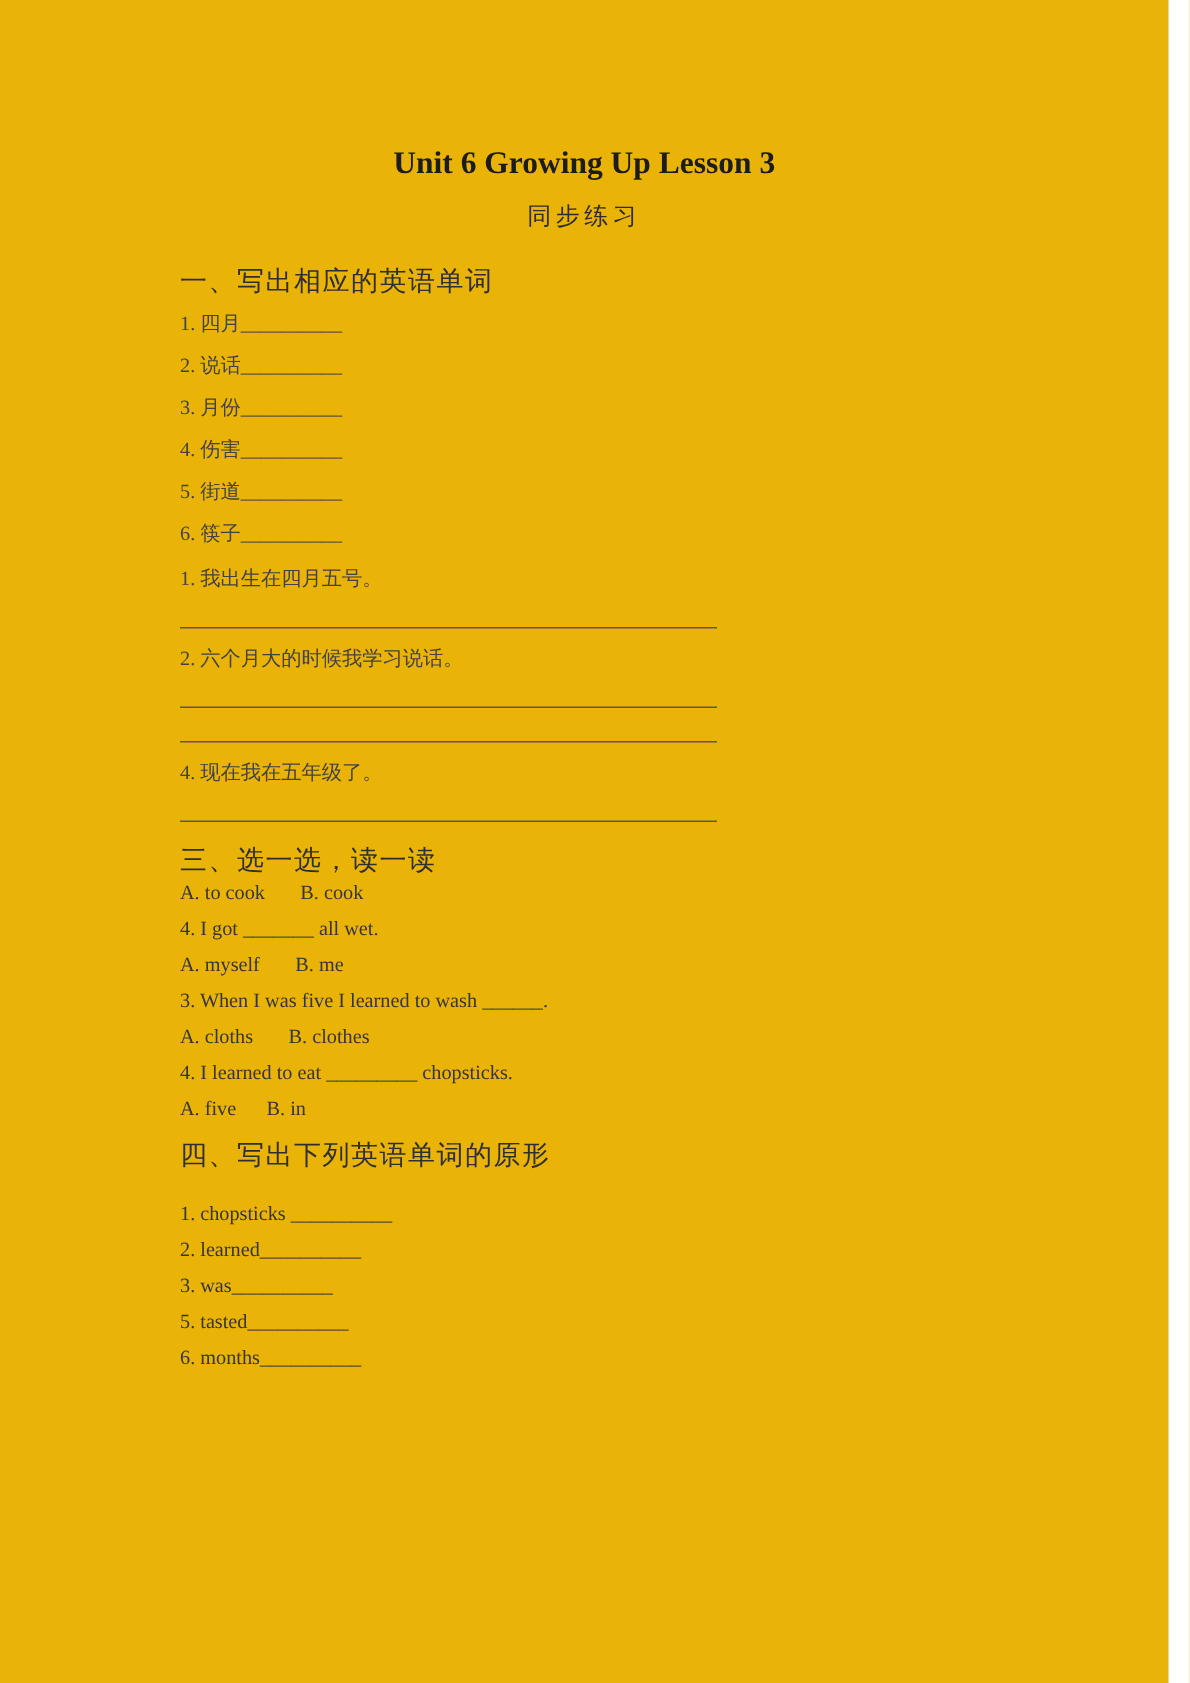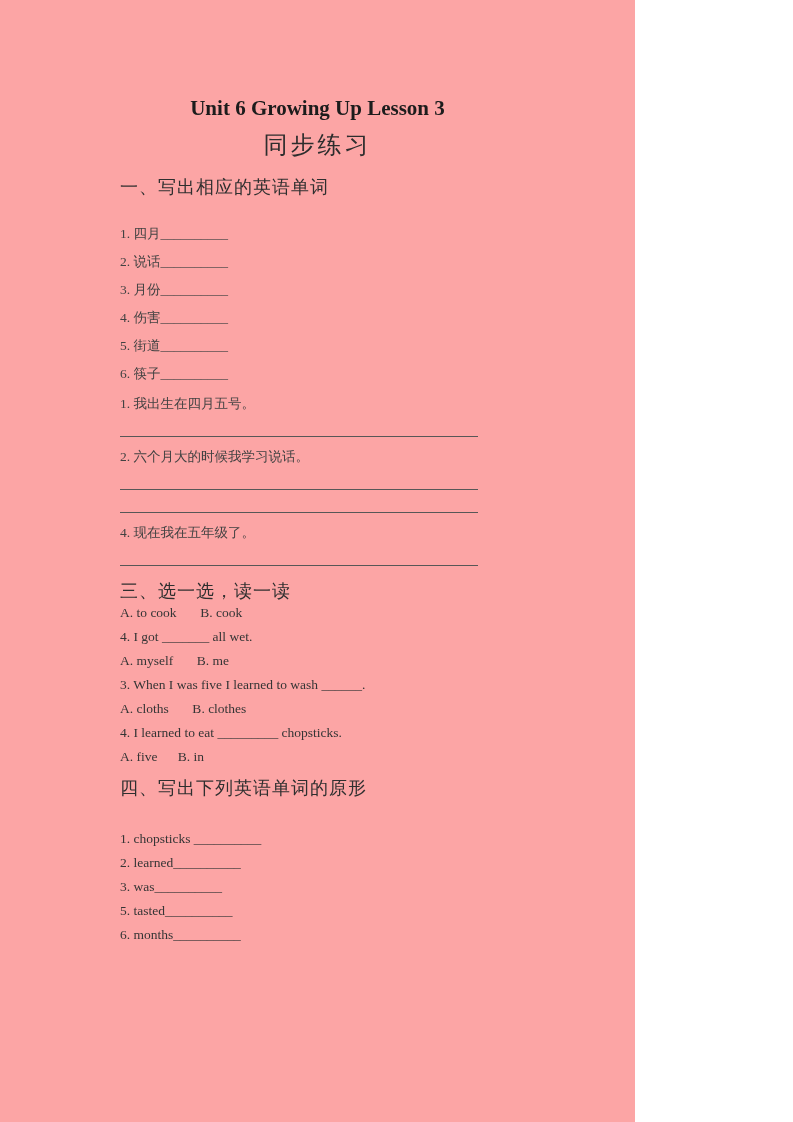--- a/index.html
+++ b/index.html
@@ -2,40 +2,40 @@
 <html><head>
 <meta charset="utf-8">
 <style>
   html, body {
     margin: 0;
     padding: 0;
     background: #ffffff;
   }
   .page {
     position: relative;
-    width: 635px;
+    width: 779px;
     height: 1122px;
-    background: #fca5a5;
+    background: #eab308;
     overflow: hidden;
     font-family: "Liberation Serif", "DejaVu Serif", serif;
     color: #3d3d3d;
   }
   .title {
     margin: 96px 0 0 0;
     text-align: center;
     font-family: "Liberation Serif", "DejaVu Serif", serif;
     font-size: 21px;
     font-weight: bold;
     line-height: 24px;
     color: #1c1c1c;
   }
   .subtitle {
     margin: 13px 0 0 0;
     text-align: center;
-    font-size: 24px;
+    font-size: 16px;
     font-weight: normal;
     letter-spacing: 3px;
     line-height: 24px;
     color: #2d2d2d;
   }
   .content {
     margin-left: 120px;
     margin-right: 80px;
   }
   .sec-head {
@@ -50,21 +50,21 @@
   .sec-head.s2 { margin-top: 8px; }
   .sec-head.s3 { margin-top: 13px; }
   .sec-head.s4 { margin-top: 9px; }
   .word-item {
     font-size: 13.5px;
     line-height: 20px;
     margin-bottom: 8px;
     color: #424242;
     white-space: pre;
   }
-  .word-item.first { margin-top: 25px; }
+  .word-item.first { margin-top: 7px; }
   .t-sent {
     font-size: 13.5px;
     line-height: 20px;
     margin-top: 10px;
     color: #424242;
     white-space: pre;
   }
   .answer-line {
     height: 0;
     width: 358px;
@@ -79,21 +79,21 @@
     white-space: pre;
   }
   .q.first { margin-top: 11px; }
   .base-item {
     font-size: 13.5px;
     line-height: 20px;
     margin-bottom: 4px;
     color: #353535;
     white-space: pre;
   }
-  .base-item.first { margin-top: 29px; }
+  .base-item.first { margin-top: 17px; }
 </style>
 </head>
 <body>
 
 <div class="page">
 
   <h1 class="title">Unit 6 Growing Up Lesson 3</h1>
   <h2 class="subtitle">同步练习</h2>
 
   <div class="content">

